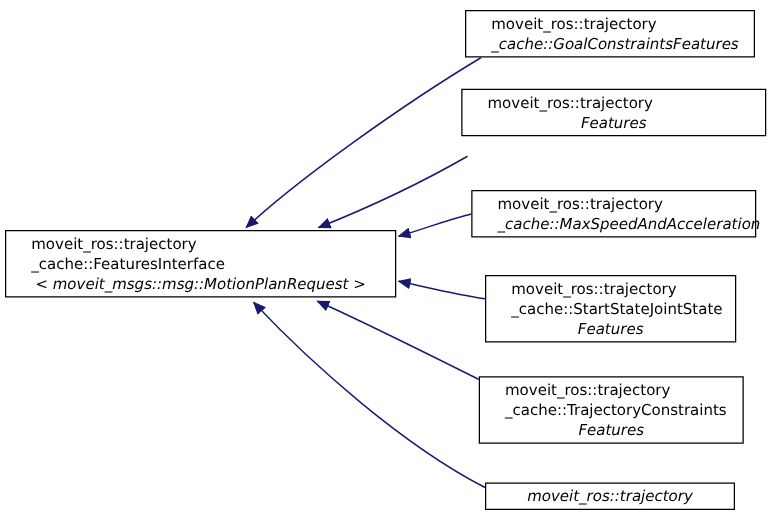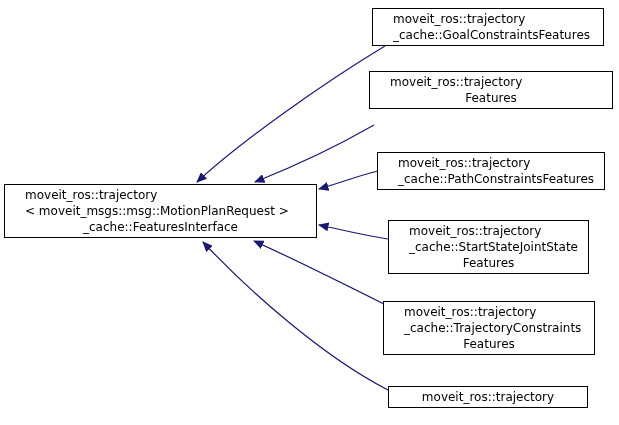--- a/index.html
+++ b/index.html
@@ -26,21 +26,21 @@
     font-size: 12px;
     line-height: 16px;
     padding: 2px 20px;
     cursor: pointer;
   }
   .node .ln {
     text-align: left;
     white-space: nowrap;
   }
   
-  .node .ln:last-child { text-align: center; }
+  .node .ln:last-child { text-align: center; font-style: italic; }
 
   .edge {
     stroke: #191970;
     stroke-width: 1.2;
     fill: none;
   }
 </style>
 </head>
 <body>
 
@@ -55,37 +55,37 @@
     <path class="edge" d="M 385,46 C 325,82 240,142 197,182" marker-end="url(#ah)" stroke="#191970"></path>
     <path class="edge" d="M 374,125 C 334,148 290,168 255,182" marker-end="url(#ah)" stroke="#191970"></path>
     <path class="edge" d="M 378,171 C 357,176 340,183 319,189" marker-end="url(#ah)" stroke="#191970"></path>
     <path class="edge" d="M 388,239 C 362,235 343,230 319,225" marker-end="url(#ah)" stroke="#191970"></path>
     <path class="edge" d="M 384,304 C 336,280 290,257 254,241" marker-end="url(#ah)" stroke="#191970"></path>
     <path class="edge" d="M 388,390 C 322,356 248,290 203,242" marker-end="url(#ah)" stroke="#191970"></path>
   </svg>
 
   <div class="node" style="left: 4px; top: 184px; width: 313px; border-color: rgb(0, 0, 0); background: rgb(255, 255, 255);">
     <div class="ln">moveit_ros::trajectory</div>
+    <div class="ln">_cache::FeaturesInterface</div>
     <div class="ln">&lt; moveit_msgs::msg::MotionPlanRequest &gt;</div>
-    <div class="ln">_cache::FeaturesInterface</div>
   </div>
 
   <div class="node" style="left: 372px; top: 8px; width: 232px; border-color: rgb(0, 0, 0); background: rgb(255, 255, 255);">
     <div class="ln">moveit_ros::trajectory</div>
     <div class="ln">_cache::GoalConstraintsFeatures</div>
   </div>
 
   <div class="node" style="left: 369px; top: 71px; width: 244px; border-color: rgb(0, 0, 0); background: rgb(255, 255, 255);">
     <div class="ln">moveit_ros::trajectory</div>
     <div class="ln">Features</div>
   </div>
 
   <div class="node" style="left: 377px; top: 152px; width: 228px; border-color: rgb(0, 0, 0); background: rgb(255, 255, 255);">
     <div class="ln">moveit_ros::trajectory</div>
-    <div class="ln">_cache::PathConstraintsFeatures</div>
+    <div class="ln">_cache::MaxSpeedAndAcceleration</div>
   </div>
 
   <div class="node" style="left: 388px; top: 220px; width: 201px; border-color: rgb(0, 0, 0); background: rgb(255, 255, 255);">
     <div class="ln">moveit_ros::trajectory</div>
     <div class="ln">_cache::StartStateJointState</div>
     <div class="ln">Features</div>
   </div>
 
   <div class="node" style="left: 383px; top: 301px; width: 212px; border-color: rgb(0, 0, 0); background: rgb(255, 255, 255);">
     <div class="ln">moveit_ros::trajectory</div>

